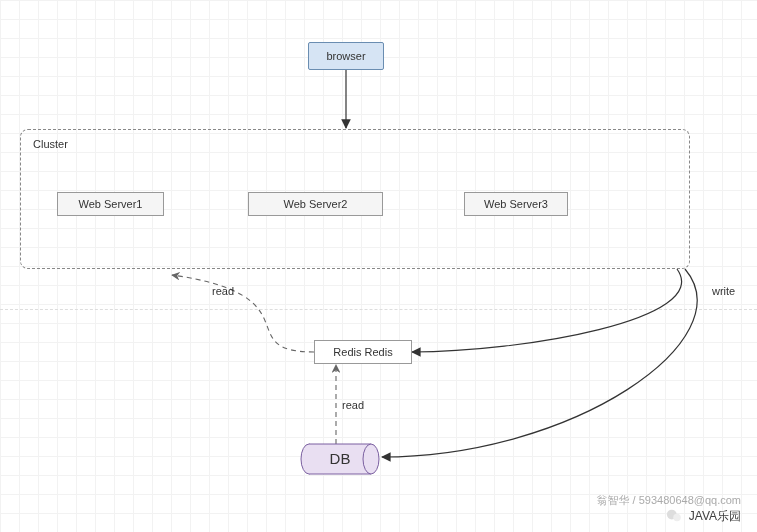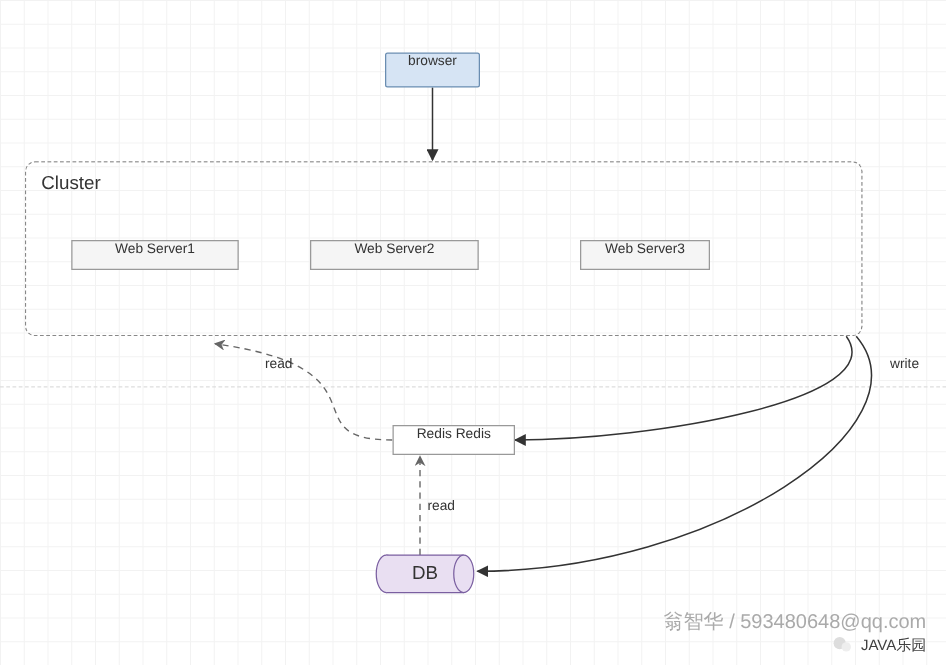--- a/index.html
+++ b/index.html
@@ -2,21 +2,21 @@
 <html><head>
 <meta charset="utf-8">
 <style>
   html,body{margin:0;padding:0;width:757px;height:532px;font-family:Arial,Helvetica,sans-serif;background:#fff;overflow:hidden}
   .grid-bg{position:absolute;inset:0;
     background-image:
       linear-gradient(#f2f2f2 1px,transparent 1px),
       linear-gradient(90deg,#f2f2f2 1px,transparent 1px);
     background-size:19px 19px;}
   .hsep{position:absolute;left:0;right:0;top:309px;border-top:1px dashed #ddd}
-  .node{position:absolute;box-sizing:border-box;display:flex;align-items:flex-start;justify-content:center;font-size:11px;color:#333;background:#fff}
+  .node{position:absolute;box-sizing:border-box;display:flex;align-items:center;justify-content:center;font-size:11px;color:#333;background:#fff}
   .browser{border:1px solid #6a8db1;background:#d6e4f4;border-radius:2px}
   .cluster{border:1px dashed #888;border-radius:8px;background:transparent;align-items:flex-start;justify-content:flex-start;padding:8px 12px}
   .ws{border:1px solid #999;background:#f5f5f5}
   .redis{border:1px solid #999}
   .edge-label{position:absolute;font-size:11px;color:#333;background:transparent}
   .watermark{position:absolute;right:16px;bottom:7px;font-size:12px;color:#999;display:flex;align-items:center;gap:6px}
   .wm-chat{width:18px;height:18px;display:inline-flex;align-items:center;justify-content:center}
   svg.edges{position:absolute;inset:0;width:757px;height:532px;pointer-events:none}
   .db-cyl{position:absolute}
 </style>
@@ -45,24 +45,24 @@
   <path d="M677,269 C714,320 520,352 412,352" fill="none" stroke="#333" stroke-width="1.2" marker-end="url(#arr-solid)"></path>
 
   <path d="M685,269 C745,340 572,457 382,457" fill="none" stroke="#333" stroke-width="1.2" marker-end="url(#arr-solid)"></path>
 </svg>
 
 <div class="node browser" style="left:308px;top:42px;width:76px;height:28px">
   <span>browser</span>
 </div>
 
 <div class="node cluster" style="left:20px;top:129px;width:670px;height:140px">
-  <span style="font-size:15px">Cluster</span>
+  <span style="font-size:11px">Cluster</span>
 </div>
 
-<div class="node ws" style="left:57px;top:192px;width:134px;height:24px">
+<div class="node ws" style="left:57px;top:192px;width:107px;height:24px">
   <span>Web Server1</span>
 </div>
 <div class="node ws" style="left:248px;top:192px;width:135px;height:24px">
   <span>Web Server2</span>
 </div>
 <div class="node ws" style="left:464px;top:192px;width:104px;height:24px">
   <span>Web Server3</span>
 </div>
 
 <div class="node redis" style="left:314px;top:340px;width:98px;height:24px">
@@ -86,13 +86,13 @@
 
 <div class="watermark">
   <span class="wm-chat">
     <svg viewBox="0 0 24 24" width="18" height="18">
         <circle cx="9" cy="10" r="6.5" fill="#ddd"></circle>
         <circle cx="16" cy="14" r="5" fill="#eee"></circle>
       </svg>
   </span>
   <span style="color:#404040">JAVA乐园</span>
 </div>
-<div style="position:absolute;right:16px;bottom:24px;font-size:16px;color:#aaa">翁智华 / 593480648@qq.com</div>
+<div style="position:absolute;right:16px;bottom:24px;font-size:11px;color:#aaa">翁智华 / 593480648@qq.com</div>
 
 </body></html>

